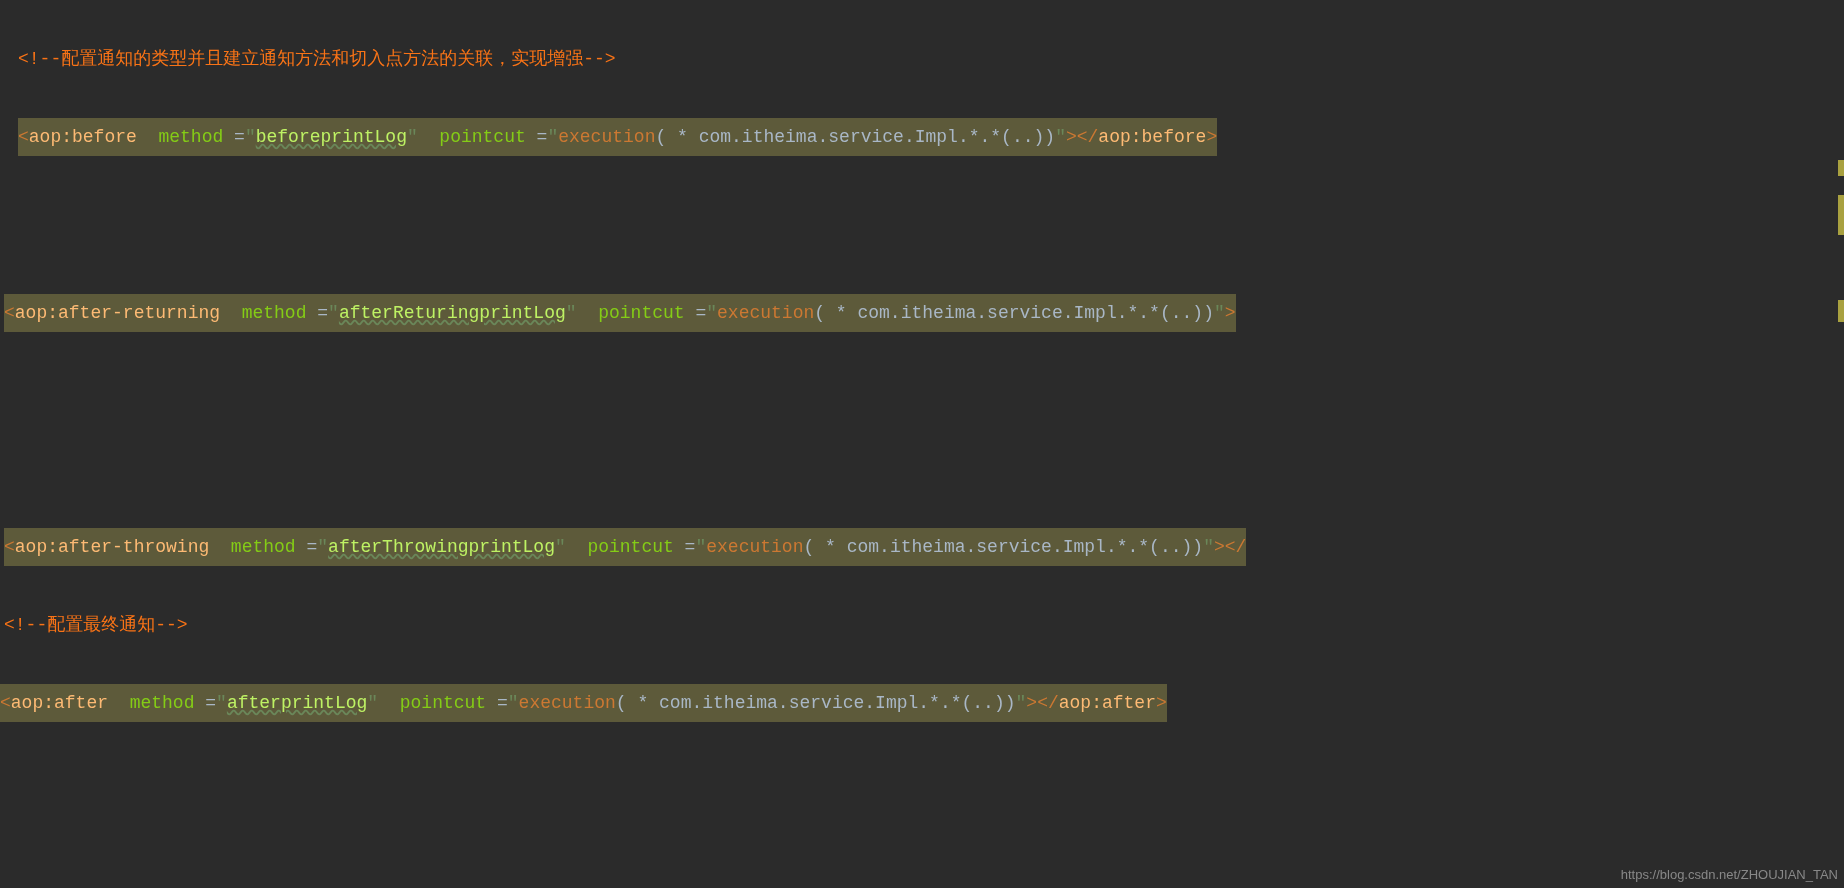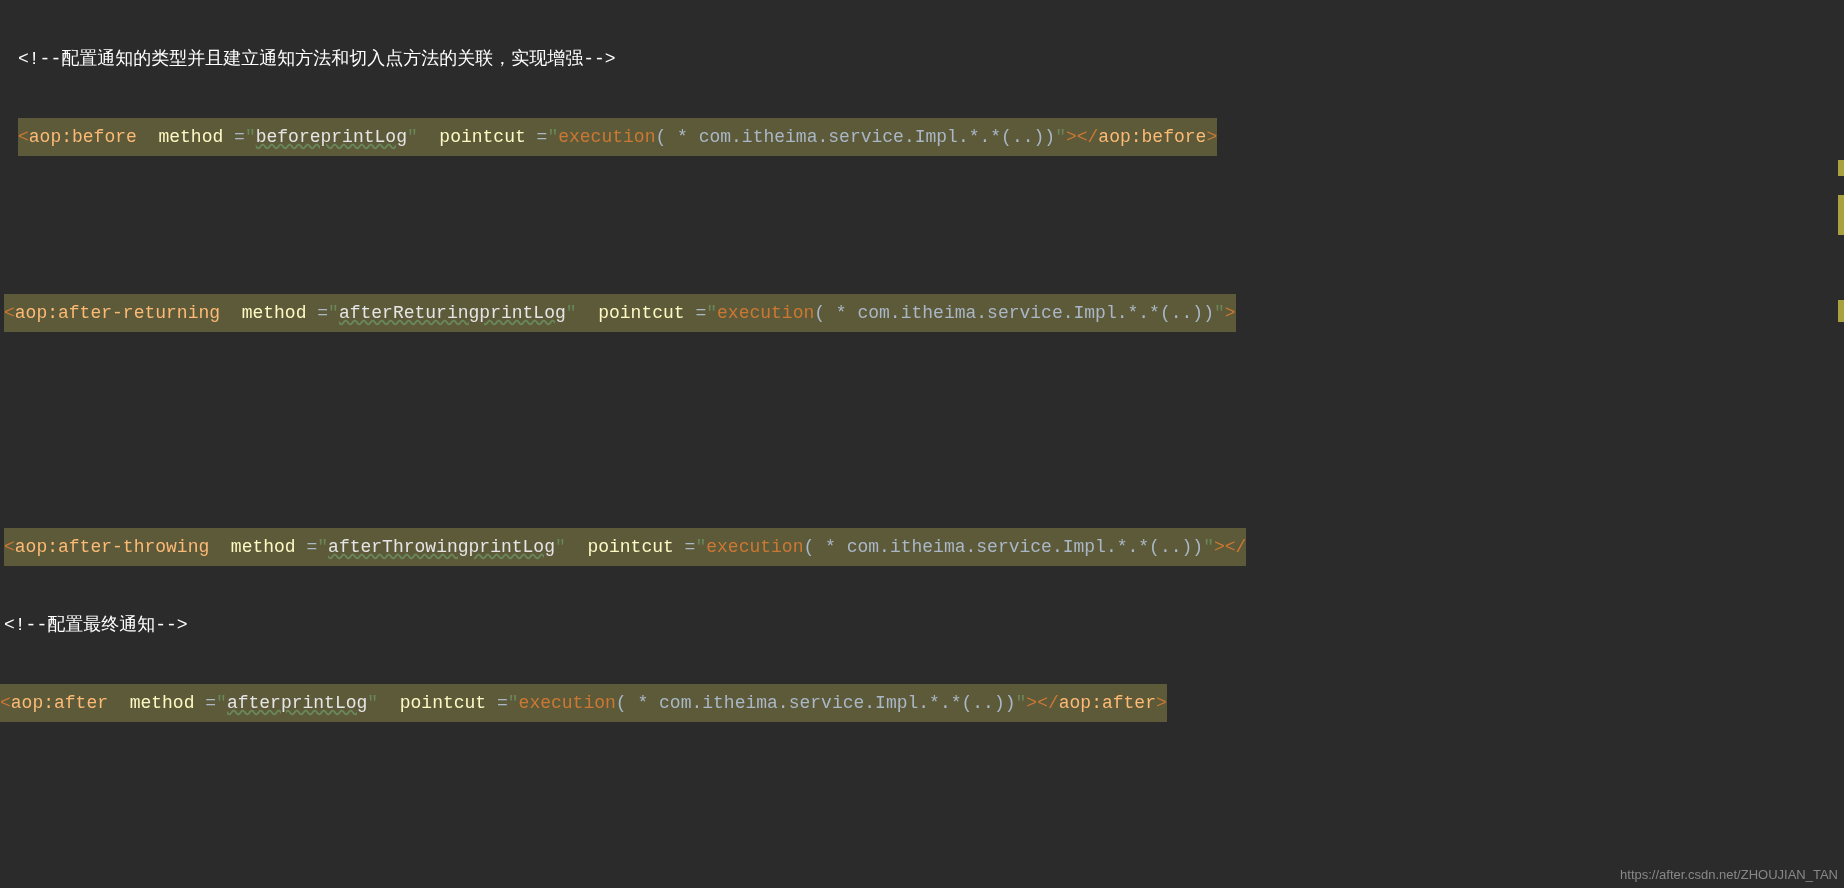--- a/index.html
+++ b/index.html
@@ -14,28 +14,28 @@
     position: relative;
   }
   .editor {
     padding: 0;
     white-space: pre;
   }
   .line {
     line-height: 38px;
     padding-left: 18px;
   }
-  .comment { color: #ffffff; text-align: right; }
+  .comment { color: #f97316; text-align: right; }
   .punct { color: #cc7832; }
   .tagname { color: #fdba74; }
-  .attr { color: #fef9c3; margin-top: 8px; }
+  .attr { color: #84cc16; margin-top: 8px; }
   .eq { color: #a9b7c6; }
   .str { color: #6a8759; }
   .kw { color: #cc7832; }
-  .val-under { color: #e5e5e5; text-decoration: underline wavy #6a8759; }
+  .val-under { color: #bef264; text-decoration: underline wavy #6a8759; }
   .text-val { color: #a9b7c6; }
   .hl {
     background: #5d5a3a;
     display: inline-block;
   }
   .watermark {
     position: fixed;
     right: 6px;
     bottom: 6px;
     font-size: 13px;
@@ -85,13 +85,13 @@
 
 
 
 
 </div>
 
 <div class="rtmark" style="top:160px;height:16px"></div>
 <div class="rtmark" style="top:195px;height:40px"></div>
 <div class="rtmark" style="top:300px;height:22px"></div>
 
-<div class="watermark">https://after.csdn.net/ZHOUJIAN_TAN</div>
+<div class="watermark">https://blog.csdn.net/ZHOUJIAN_TAN</div>
 
 </body></html>

